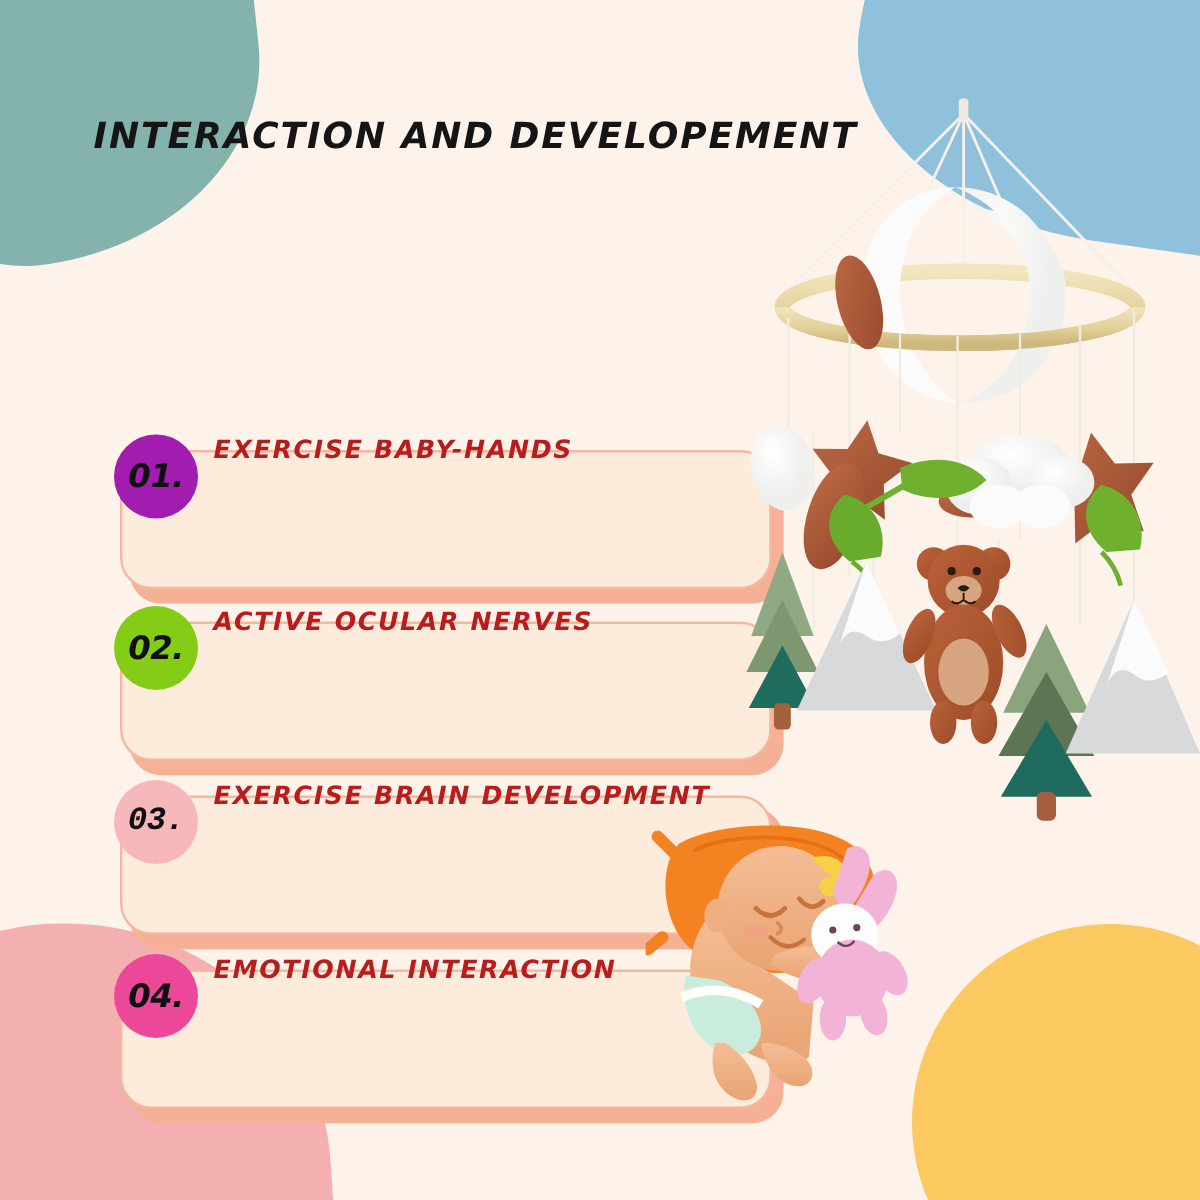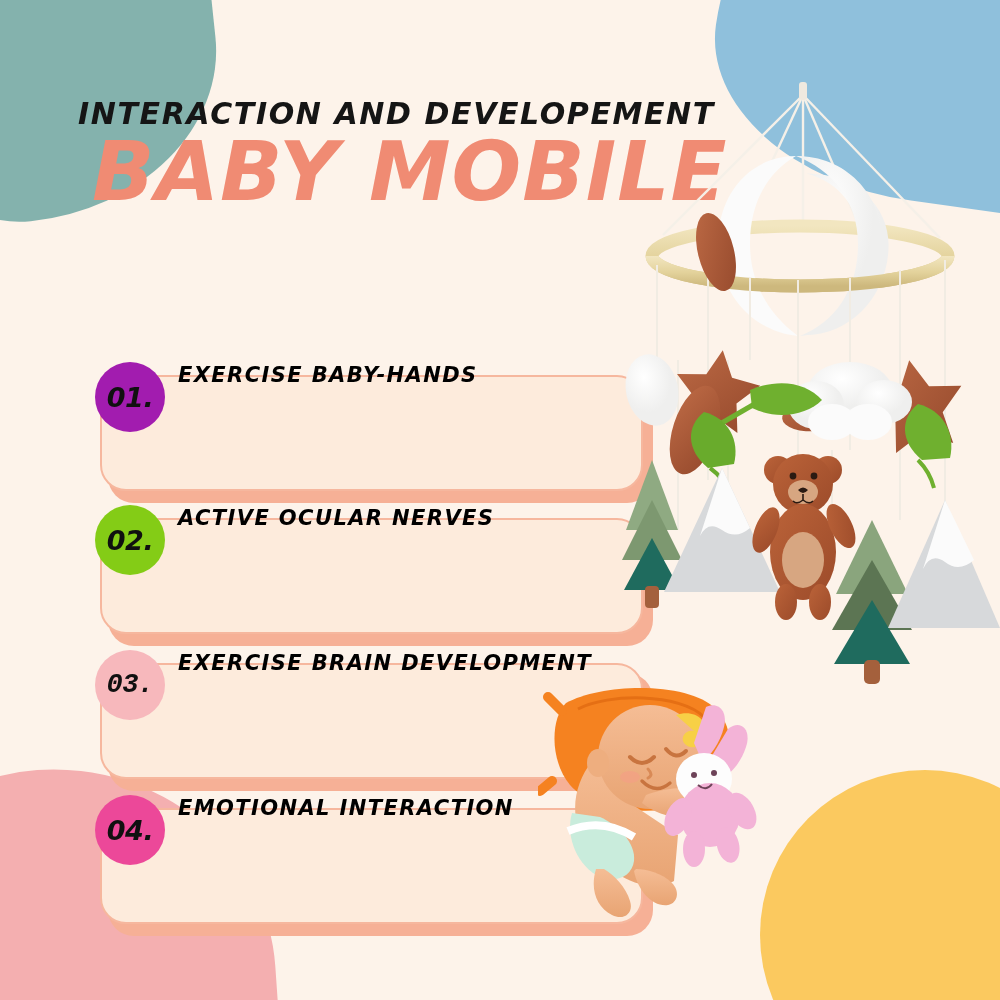--- a/index.html
+++ b/index.html
@@ -97,21 +97,21 @@
   }
   .card-label {
     position: absolute;
     left: 78px; top: 50%;
     transform: translateY(-50%);
     font-family: "DejaVu Sans", sans-serif;
     font-size: 21px;
     font-weight: bold;
     font-style: italic;
     letter-spacing: 1.4px;
-    color: #000000;
+    color: #b91c1c;
     white-space: nowrap;
   }
   .badge {
     position: absolute;
     width: 70px; height: 70px;
     border-radius: 50%;
     display: flex;
     align-items: center;
     justify-content: center;
     font-family: "DejaVu Sans", sans-serif;
@@ -133,21 +133,20 @@
 
 <div id="poster">
 
   <div class="blob blob-tl"></div>
   <div class="blob blob-tr"></div>
   <div class="blob blob-bl"></div>
   <div class="blob blob-br"></div>
 
   <div class="subtitle">INTERACTION AND DEVELOPEMENT</div>
   <div class="title">
-    <div>BABY MOBILE</div>
   </div>
 
   <div class="list">
 
     <div class="row" style="left:100px; top:375px;">
       <div class="card-shadow"></div>
       <div class="card"></div>
       <div class="card-label">EXERCISE BABY-HANDS</div>
       <div class="badge" style="left:-5px; top:-13px; background:#a21caf;">01.</div>
     </div>

